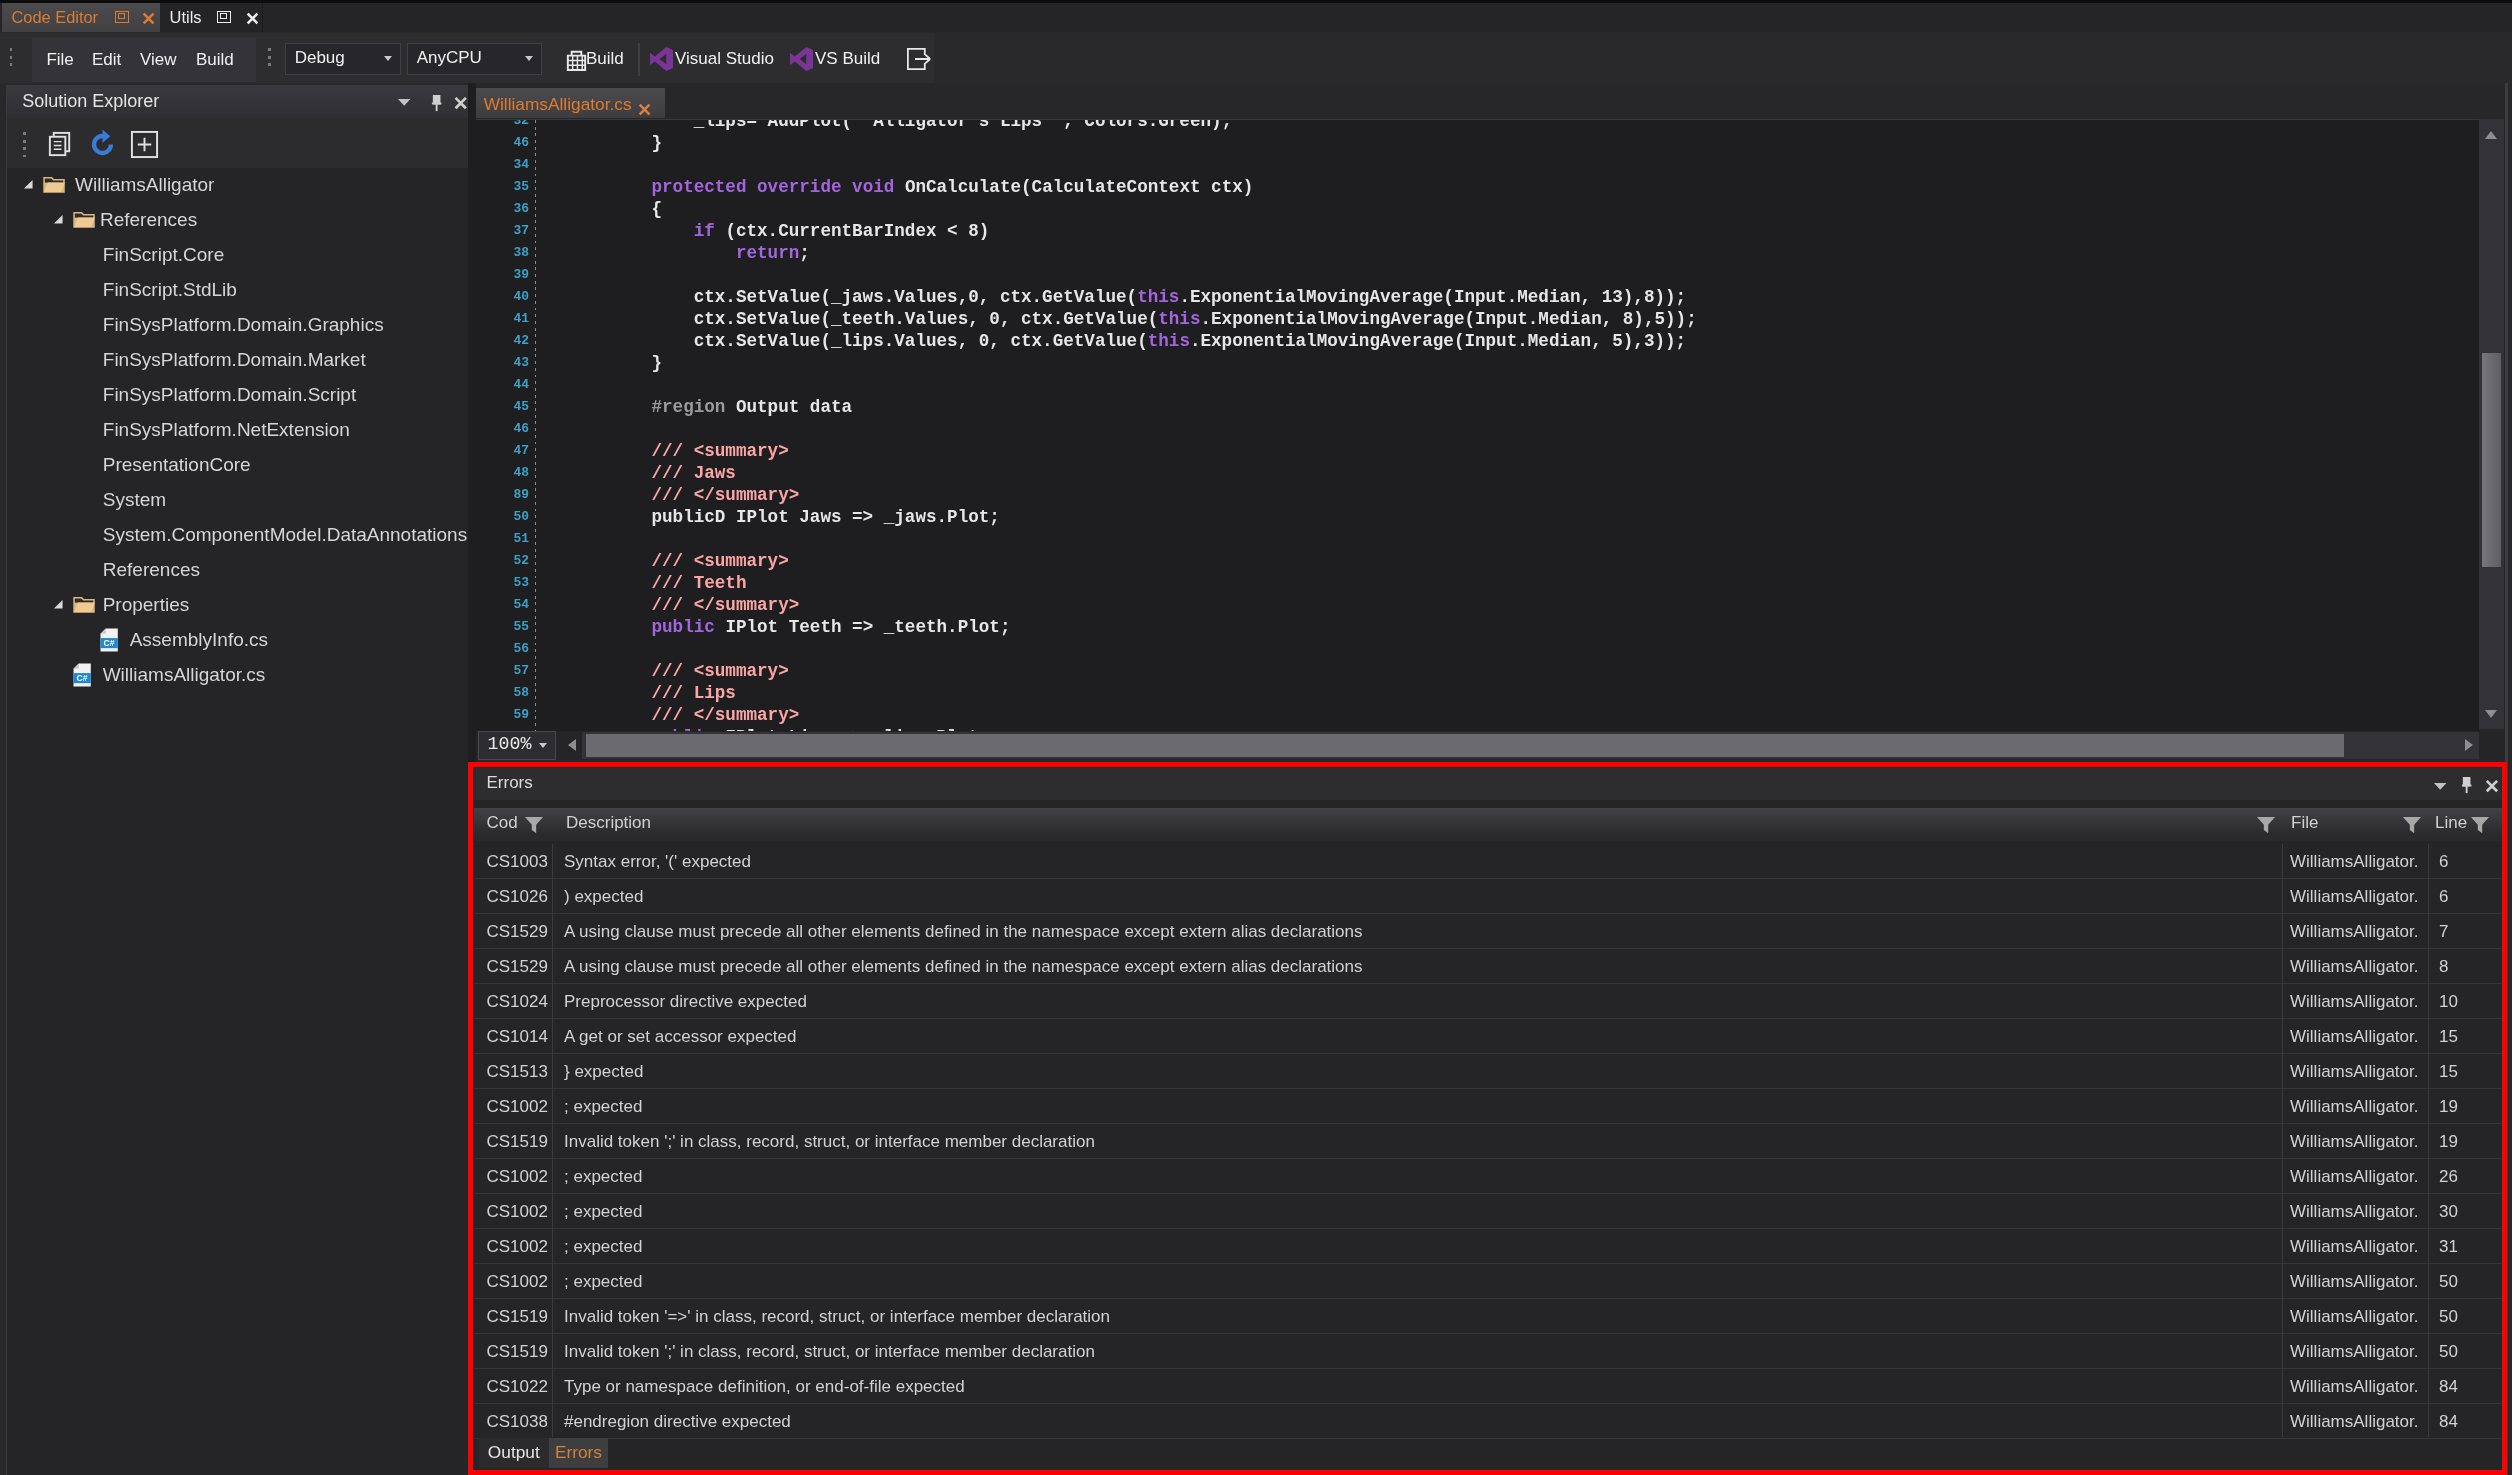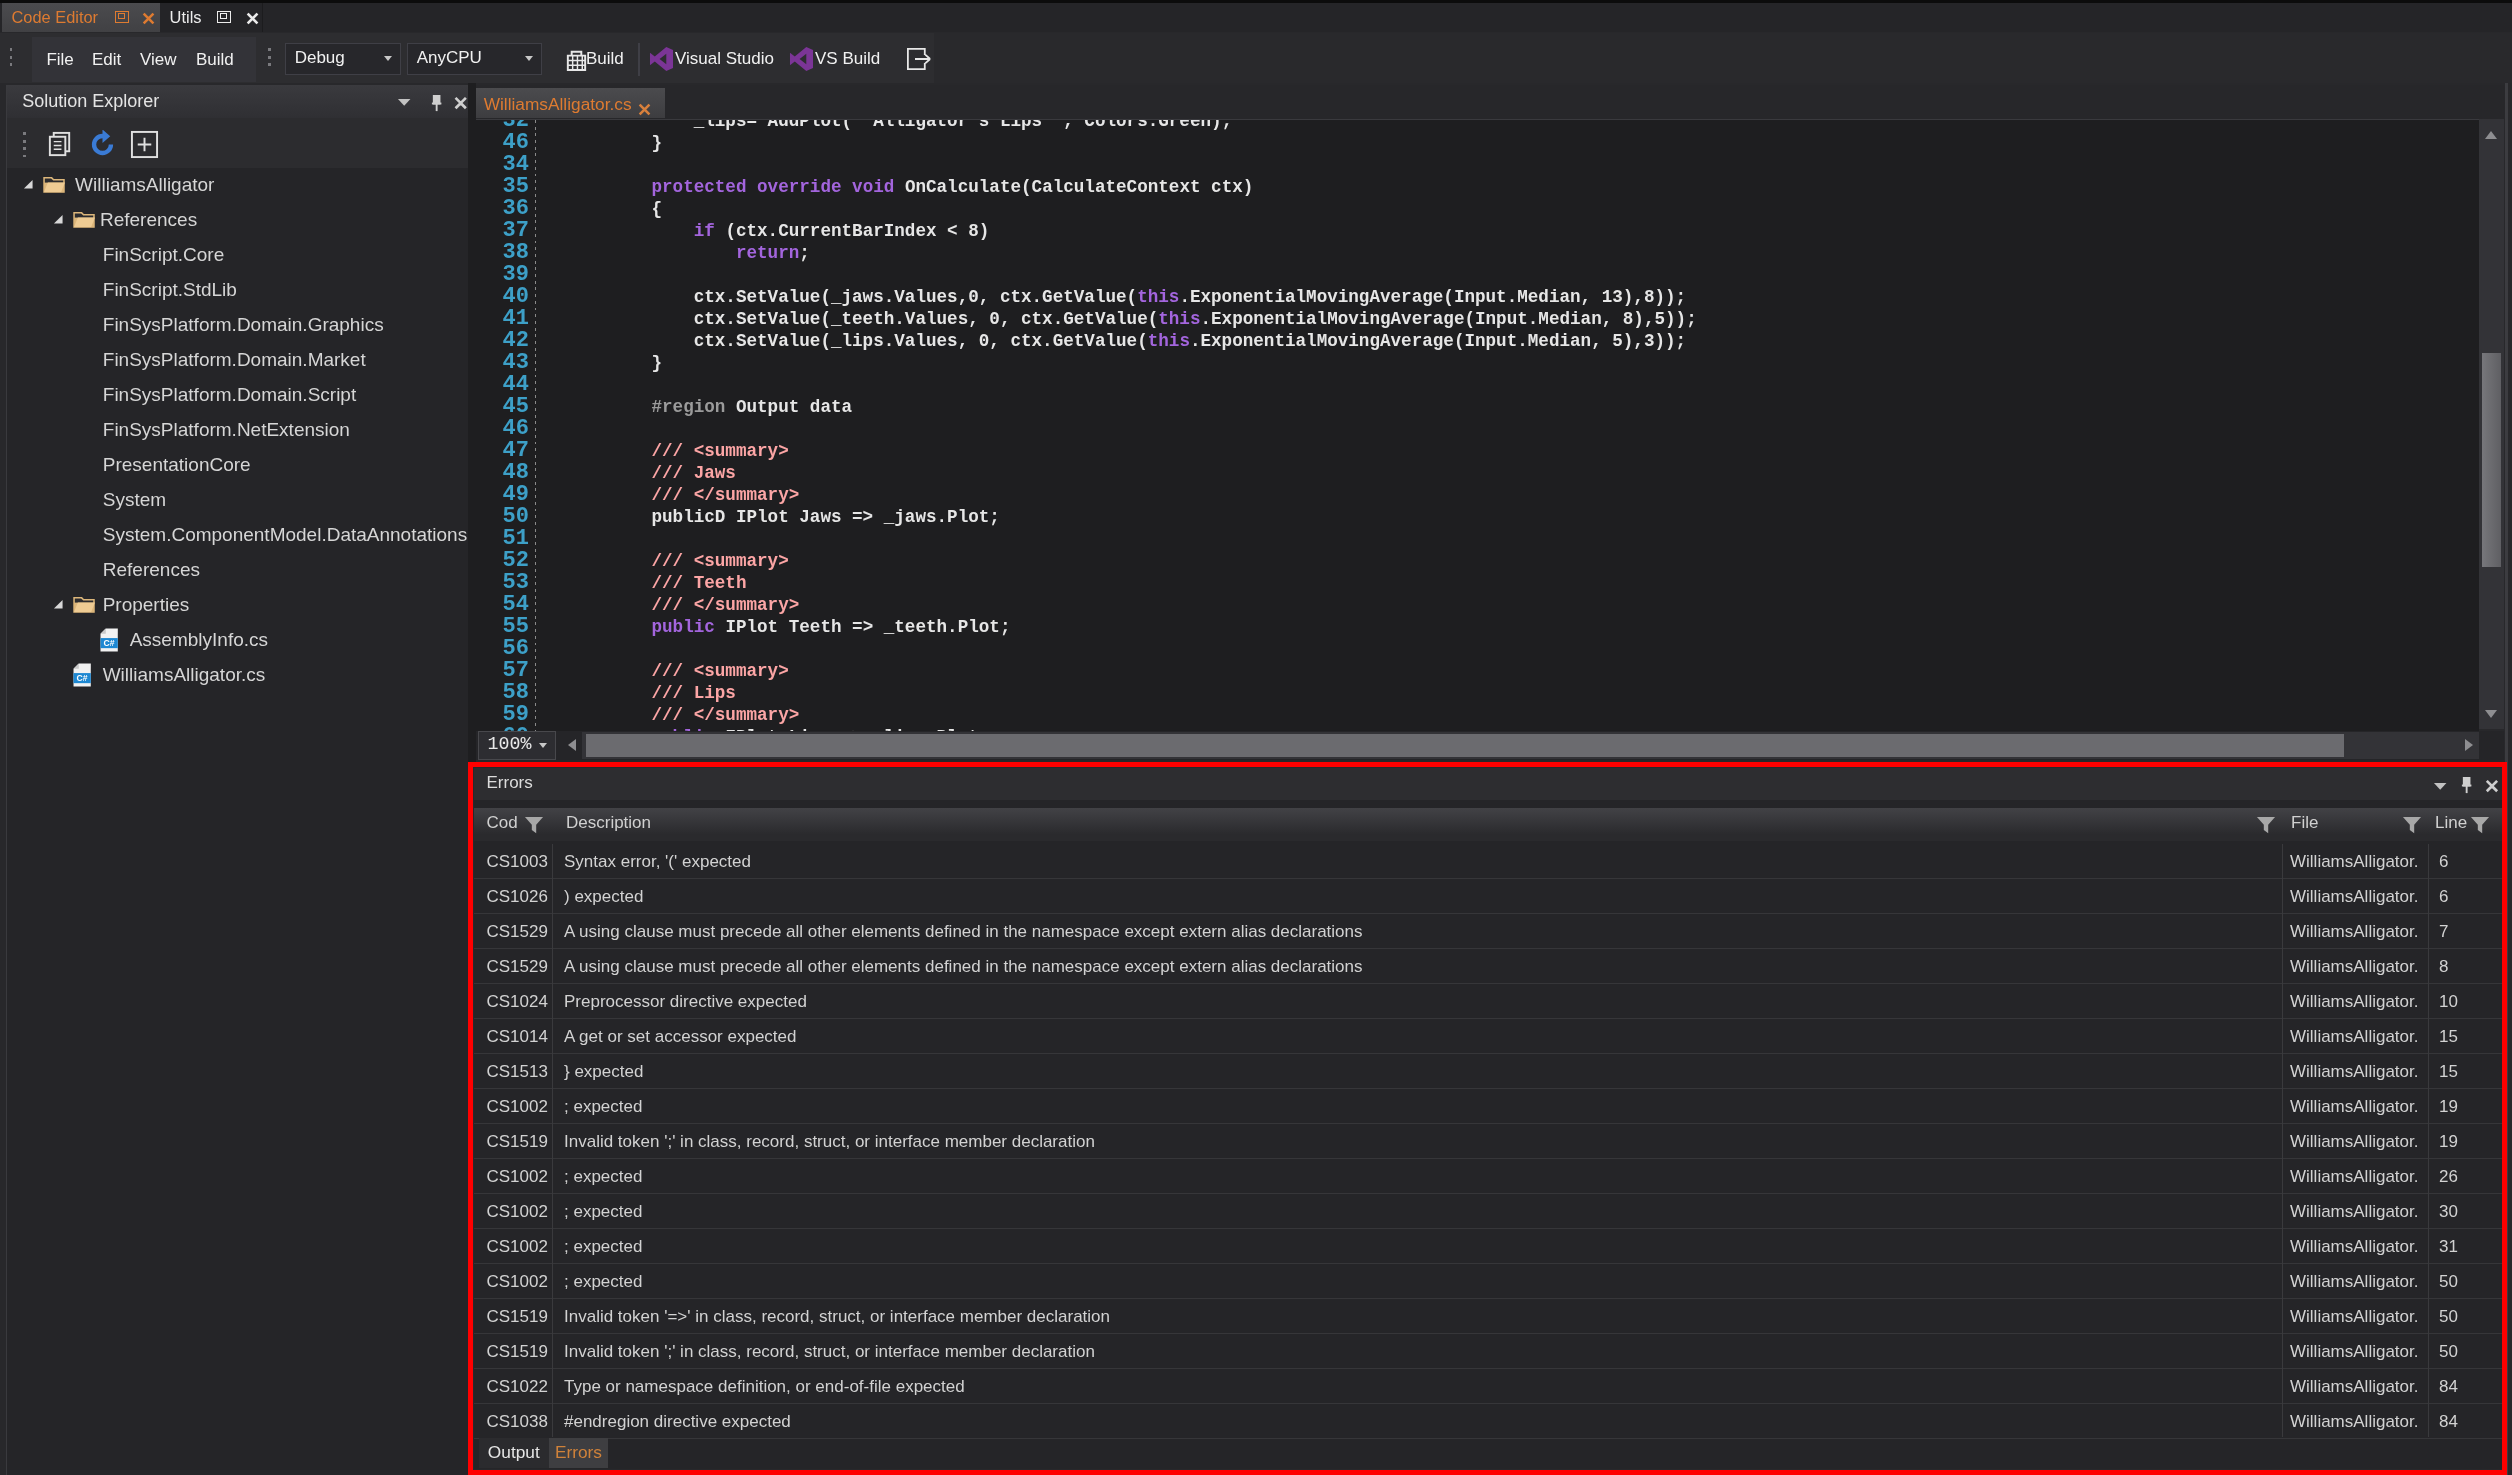--- a/index.html
+++ b/index.html
@@ -28,21 +28,21 @@
 #sxtools {position:absolute;left:0;top:33px;width:100%;height:50px;background:#2c2c2f}
 #sxtree {position:absolute;left:0;top:82px;right:0;bottom:0;overflow:hidden}
 .trow {height:35px;display:flex;align-items:center;color:#d6d6d6;font-size:19px;white-space:nowrap}
 .tar {display:block}
 .tfo,.tcs {display:block}
 
 #edtabs {position:absolute;left:476px;top:85px;width:2029px;height:35px;background:#27272a}
 #edtab {position:absolute;left:0;top:2.9px;width:189px;height:30px;background:linear-gradient(#4b4b4e,#3d3d40);color:#de7b31;font-size:17.3px;line-height:33px;padding-left:7.7px}
 #code {position:absolute;left:476px;top:119px;width:2003px;height:612px;background:#1e1e20;overflow:hidden;border-top:1px solid #3a3a3e}
 #gutter {position:absolute;left:0;top:-10.4px;width:53px;text-align:right;
-  font-family:"Liberation Mono",monospace;font-size:22px;font-weight:bold;color:#3da0c8}
+  font-family:"Liberation Mono",monospace;font-size:13px;font-weight:bold;color:#3da0c8}
 .gl {height:22px;line-height:22px}
 #dotline {position:absolute;left:59px;top:0;bottom:0;width:1px;
  background:repeating-linear-gradient(#8a8a8a 0 2.9px,transparent 2.9px 6.7px)}
 #clines {position:absolute;left:91px;top:-10.4px;font-family:"Liberation Mono",monospace;
  font-size:17.6px;font-weight:bold;color:#e6e6e6;white-space:pre}
 .cl {height:22px;line-height:22px}
 .k {color:#a365dd} .s {color:#e6e6e6} .c {color:#fca5a5} .g {color:#9b9b9b}
 
 #vsb {position:absolute;left:2479px;top:119px;width:25px;height:610px;background:#333337}
 #vsb .thumb {position:absolute;left:2.9px;top:234px;width:19px;height:214px;background:linear-gradient(90deg,#77777b,#5f5f63)}
@@ -268,21 +268,21 @@
       <div class="gl">39</div>
       <div class="gl">40</div>
       <div class="gl">41</div>
       <div class="gl">42</div>
       <div class="gl">43</div>
       <div class="gl">44</div>
       <div class="gl">45</div>
       <div class="gl">46</div>
       <div class="gl">47</div>
       <div class="gl">48</div>
-      <div class="gl">49</div>
+      <div class="gl">89</div>
       <div class="gl">50</div>
       <div class="gl">51</div>
       <div class="gl">52</div>
       <div class="gl">53</div>
       <div class="gl">54</div>
       <div class="gl">55</div>
       <div class="gl">56</div>
       <div class="gl">57</div>
       <div class="gl">58</div>
       <div class="gl">59</div>

